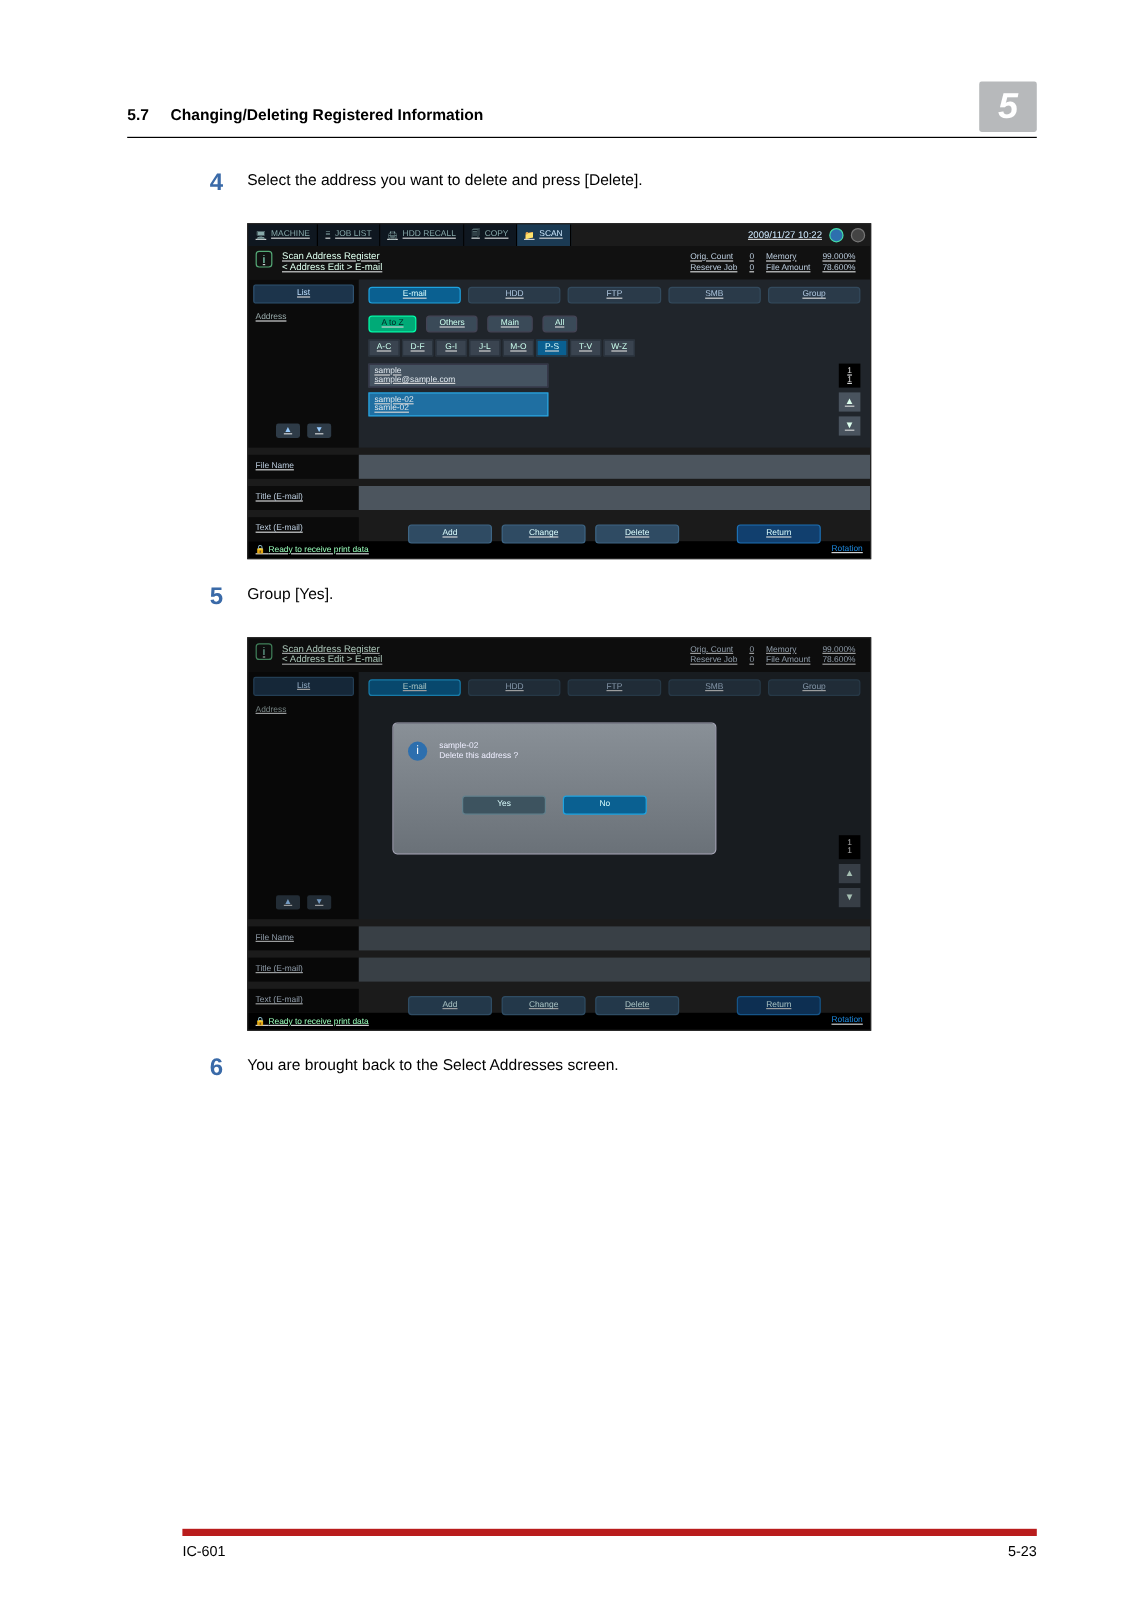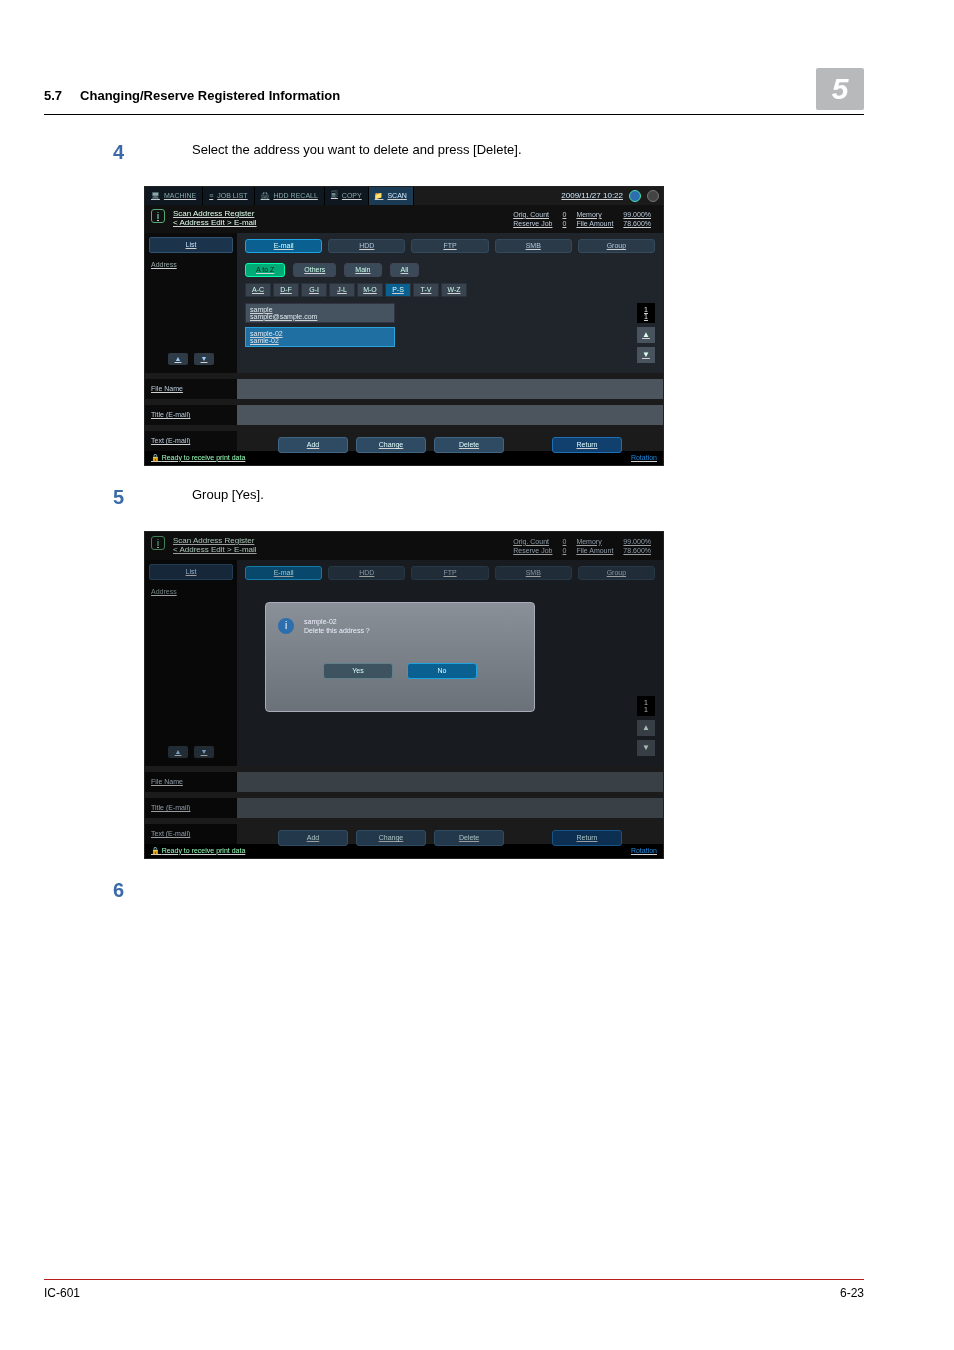--- a/index.html
+++ b/index.html
@@ -1,24 +1,24 @@
 <!DOCTYPE html>
 <html><head>
 <meta charset="utf-8">
 <style>
   * { box-sizing: border-box; margin: 0; padding: 0; }
   body { font-family: Arial, Helvetica, sans-serif; background: #fff; color: #000; width: 954px; height: 1350px; position: relative; font-size: 13px; }
-  .page { padding: 80px 90px 50px 44px; height: 100%; display: flex; flex-direction: column; }
+  .page { padding: 80px 90px 50px 106px; height: 100%; display: flex; flex-direction: column; }
   .header-row { display: flex; align-items: center; justify-content: space-between; border-bottom: 1px solid #000; padding-bottom: 4px; margin-bottom: 26px; }
   .header-left { display: flex; align-items: baseline; gap: 18px; font-weight: bold; font-size: 13px; }
   .chapter-box { width: 48px; height: 42px; background: #b7b9bb; color: #fff; display: flex; align-items: center; justify-content: center; font-size: 30px; font-weight: bold; font-style: italic; border-radius: 2px; margin-top: -12px; }
   .step { display: flex; gap: 20px; margin-bottom: 16px; }
   .step-num { width: 80px; text-align: right; color: #3a6aa8; font-size: 20px; font-weight: bold; flex-shrink: 0; }
   .step-body { flex: 1; font-size: 13px; line-height: 1.45; }
-  .step-body p { margin-bottom: 10px; margin-left: 48px; }
+  .step-body p { margin-bottom: 10px; }
   .indent-text { margin-left: 100px; font-size: 13px; margin-bottom: 24px; }
 
   
   .shot { margin-left: 100px; width: 520px; background: #1b1b1b; color: #cfd1d3; font-size: 8px; margin-bottom: 20px; border: 1px solid #222; text-decoration: underline; }
   .topnav { display: flex; align-items: center; height: 18px; }
   .topnav .tab { display:flex; align-items:center; justify-content:center; height:100%; border-right:1px solid #000; padding:0 6px; background:#0f1720; color:#8aa; font-size:7px; gap:4px; }
   .topnav .tab.active { background:#1b3a53; color:#cfeaff; }
   .topnav .right { margin-left:auto; display:flex; align-items:center; gap:6px; padding-right:4px; color:#cfeaff; }
   .circle-btn { width:12px; height:12px; border-radius:50%; background:#2d6fae; border:1px solid #4da; display:inline-block; }
   .subbar { display:flex; align-items:flex-start; padding:4px 6px; gap:8px; background:#111; }
@@ -60,30 +60,30 @@
   .dialog { position:absolute; left:120px; top:70px; width:270px; height:110px; background:linear-gradient(#899097,#6a7178); border:1px solid #aab; border-radius:4px; padding:14px 12px; color:#eef; font-size:8px; }
   .dialog .drow { display:flex; align-items:center; gap:10px; }
   .dialog .dico { width:16px; height:16px; border-radius:50%; background:#2d6fae; color:#fff; display:flex; align-items:center; justify-content:center; font-size:10px; }
   .dialog .dmsg { font-size:7px; line-height:1.3; }
   .dialog .dbtns { display:flex; gap:14px; justify-content:center; margin-top:28px; }
   .dialog .db { width:70px; height:16px; border-radius:3px; background:#3d535f; display:flex; align-items:center; justify-content:center; font-size:7px; color:#dff; border:1px solid #62808c; }
   .dialog .db.on { background:#0a6091; border-color:#1ea3e0; }
 
   .dimlayer { filter: brightness(0.75); }
 
-  .footer { margin-top:auto; border-top:1px solid #b91c1c; padding-top:6px; display:flex; justify-content:space-between; font-size:12px; }
+  .footer { margin-top:auto; border-top:6px solid #b91c1c; padding-top:6px; display:flex; justify-content:space-between; font-size:12px;margin-left:46px; }
 </style>
 </head>
 <body>
 
 <div class="page">
   <div class="header-row">
     <div class="header-left">
       <span>5.7</span>
-      <span>Changing/Reserve Registered Information</span>
+      <span>Changing/Deleting Registered Information</span>
     </div>
     <div class="chapter-box">5</div>
   </div>
 
   <div class="step">
     <div class="step-num">4</div>
     <div class="step-body">
         <p>Select the address you want to delete and press [Delete].</p>
       </div>
   </div>
@@ -300,20 +300,21 @@
     <div class="statusbar">
       <span>🔒 <span>Ready to receive print data</span></span>
       <span class="rot">Rotation</span>
     </div>
   </div>
 
 
   <div class="step">
     <div class="step-num">6</div>
     <div class="step-body">
+      <p>You are brought back to the Select Addresses screen.</p>
     </div>
   </div>
 
   <div class="footer">
     <span>IC-601</span>
-    <span>6-23</span>
+    <span>5-23</span>
   </div>
 </div>
 
 </body></html>

